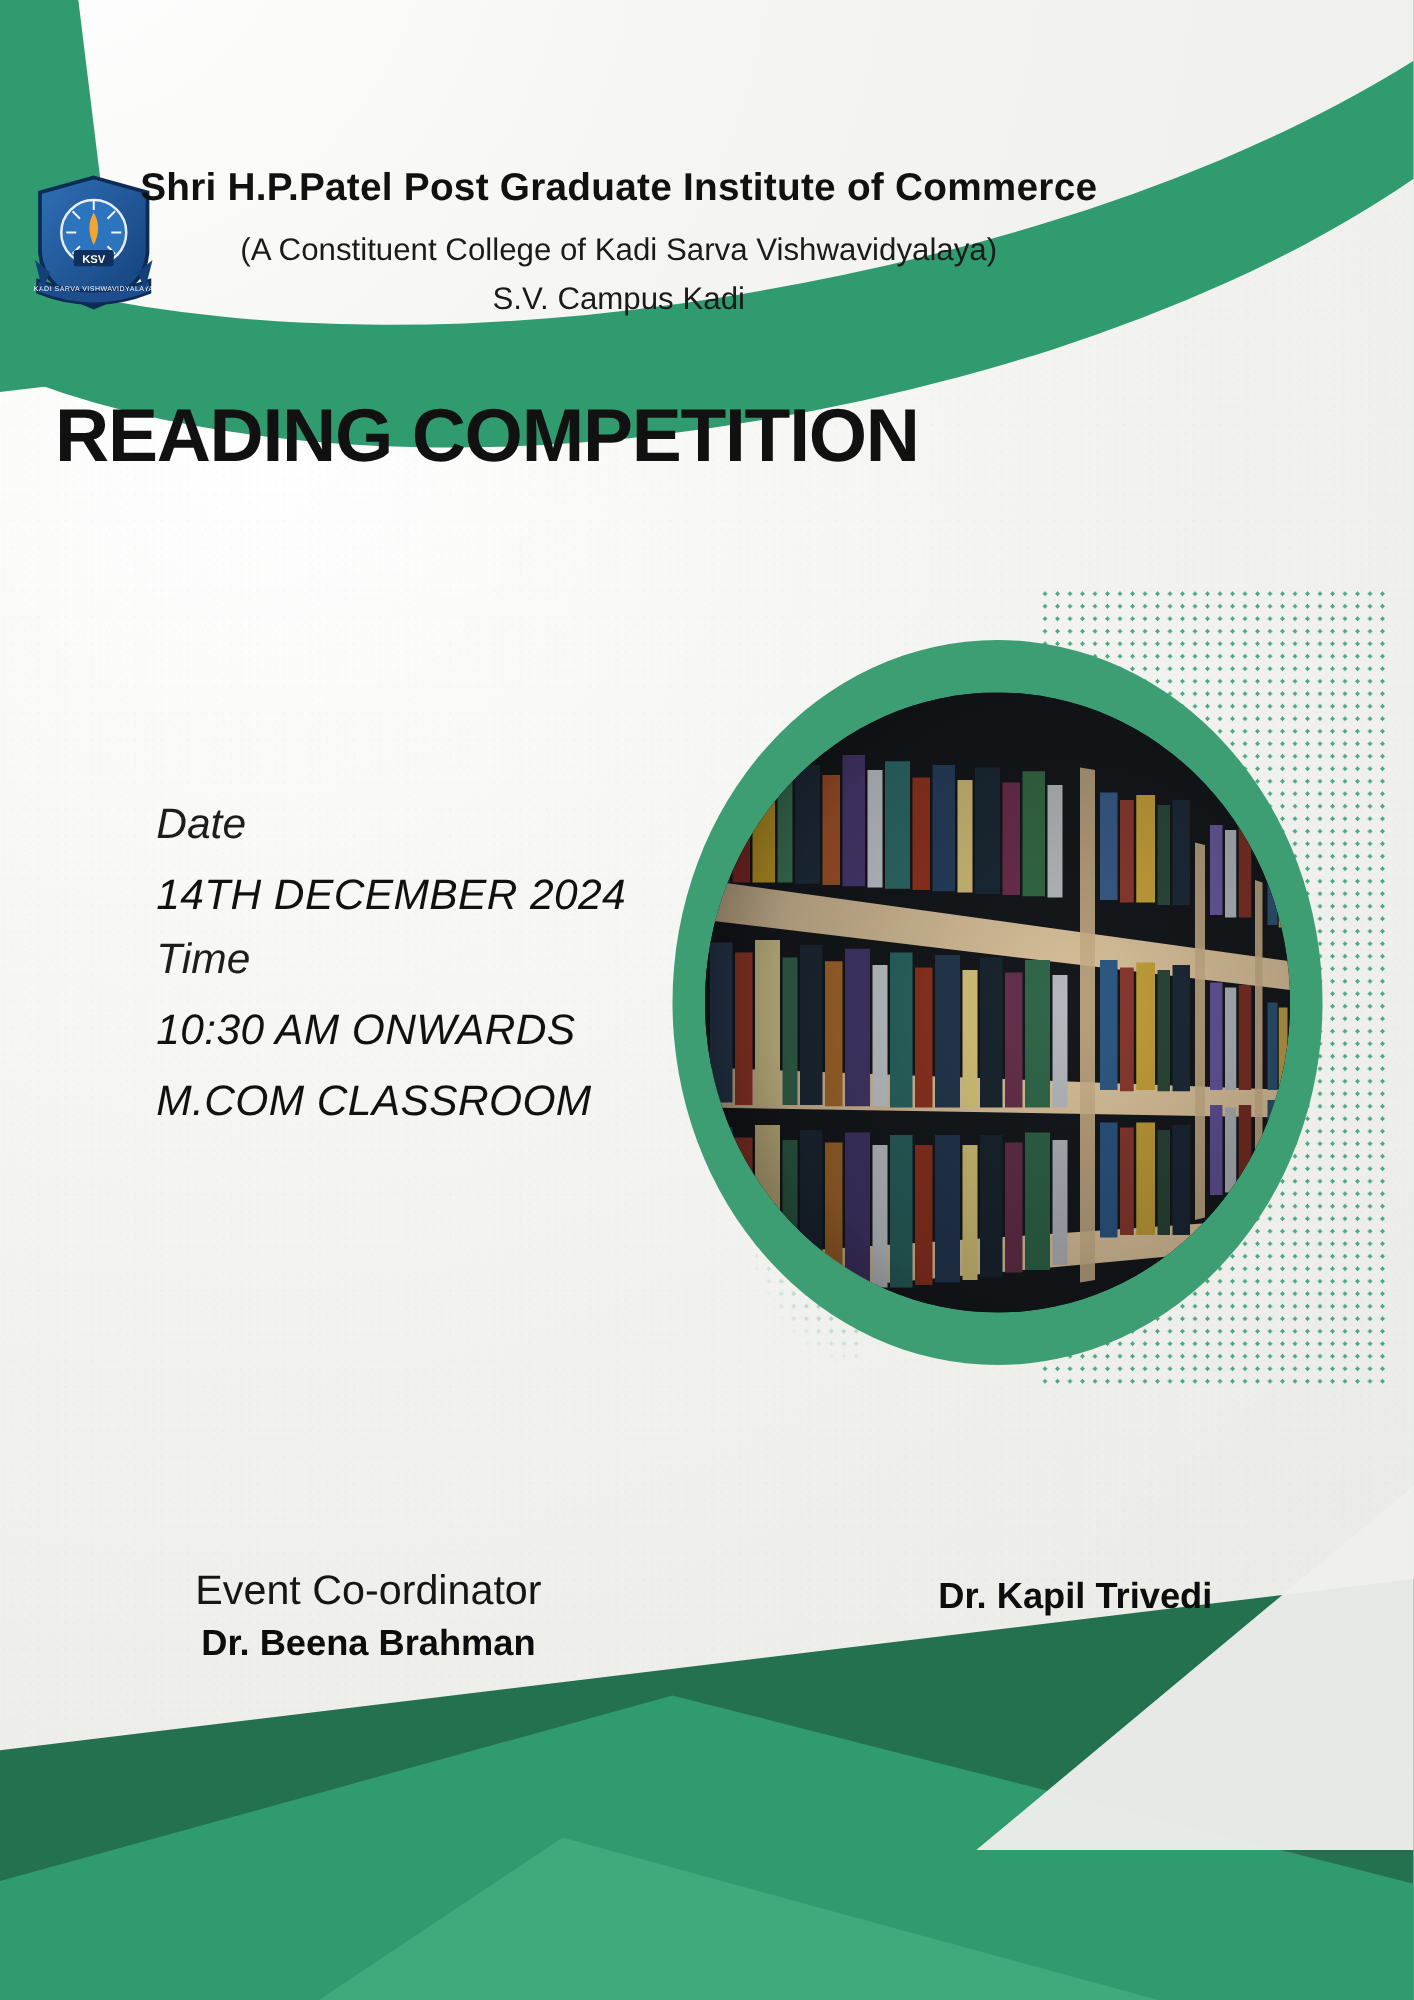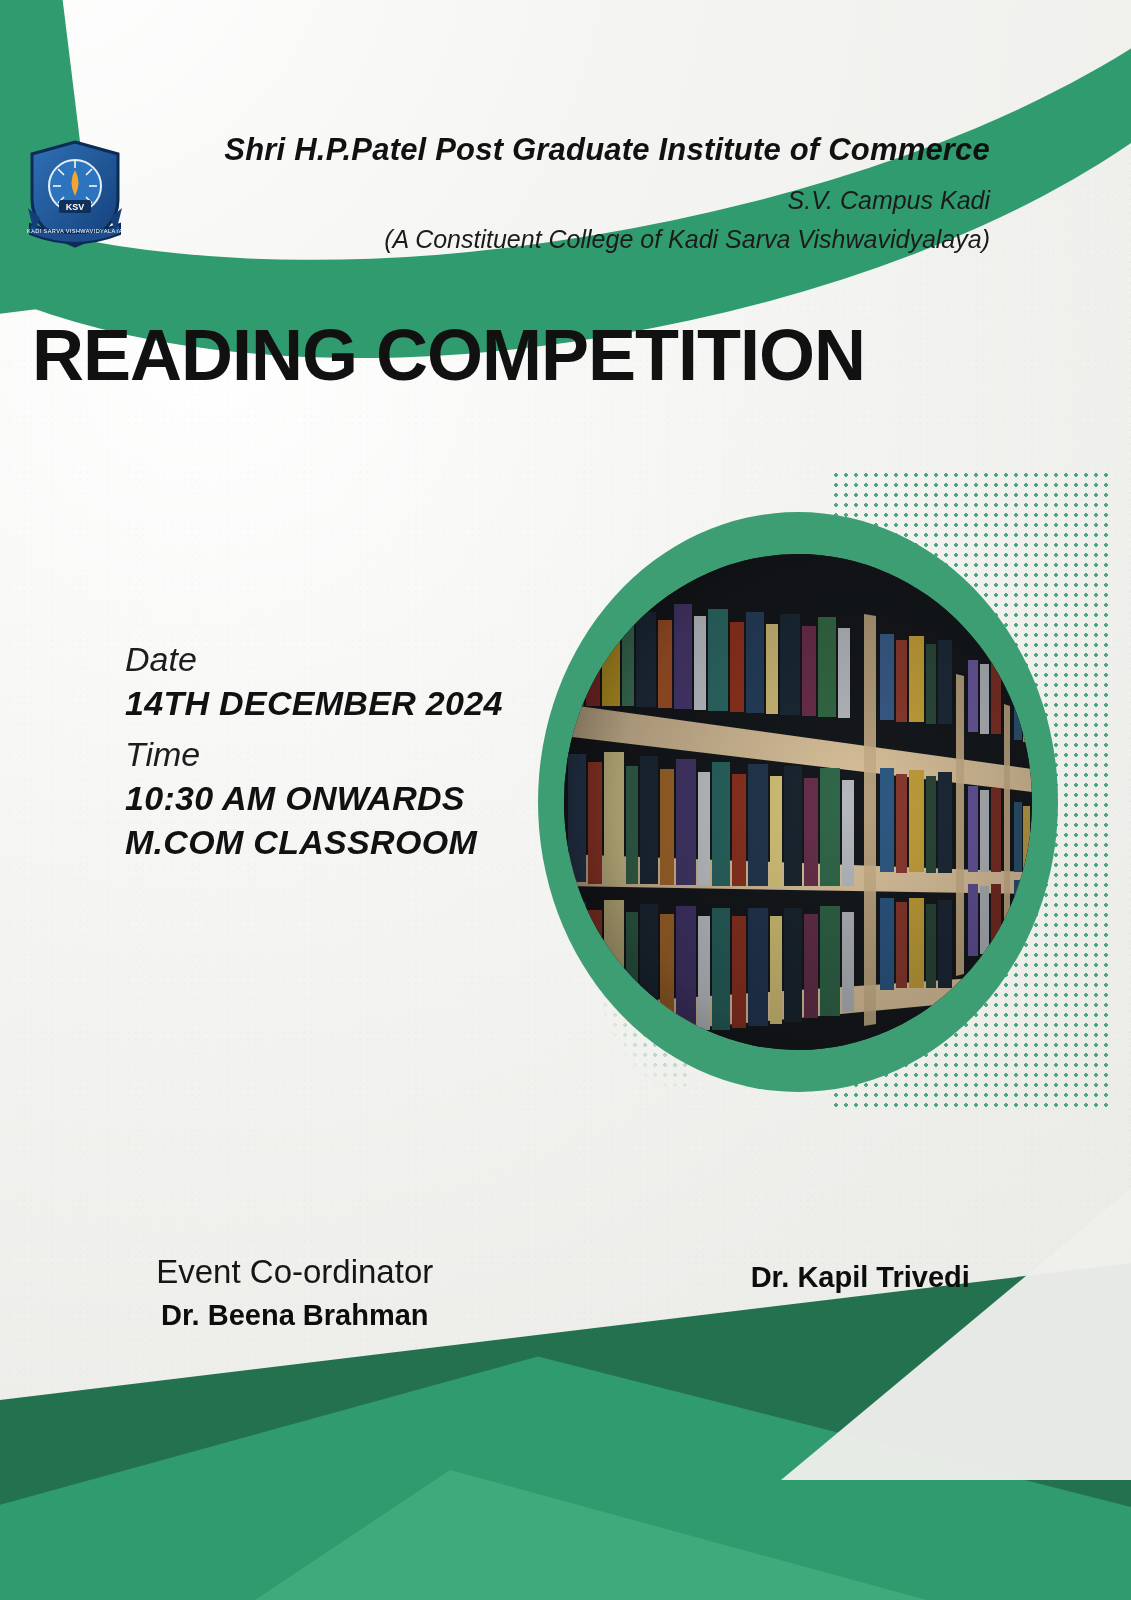--- a/index.html
+++ b/index.html
@@ -132,22 +132,21 @@
     -webkit-mask-image: radial-gradient(ellipse 95% 70% at 100% 0%, #000 30%, transparent 72%);
             mask-image: radial-gradient(ellipse 95% 70% at 100% 0%, #000 30%, transparent 72%);
     opacity: .9;
   }
 
   
   .header {
     position: absolute;
     left: 0; top: 132px;
     width: 990px;
-    text-align: right;
-    font-style: italic;
+    text-align: center;
   }
   .inst-name {
     font-size: 31px;
     font-weight: bold;
     color: #111;
     letter-spacing: .2px;
   }
   .inst-sub {
     margin-top: 13px;
     font-size: 25px;
@@ -156,23 +155,23 @@
   }
   .logo {
     position: absolute;
     left: 22px; top: 138px;
     width: 106px; height: 122px;
   }
 
   
   .title {
     position: absolute;
-    left: 32px; top: 320px;
+    left: 44px; top: 320px;
     width: 900px;
-    font-size: 72px;
+    font-size: 60px;
     font-weight: 800;
     line-height: .98;
     letter-spacing: -1px;
     color: #111;
     text-transform: uppercase;
   }
 
   
   .details {
     position: absolute;
@@ -182,23 +181,23 @@
   .det-label {
     font-size: 34px;
     font-style: italic;
     color: #1d1d1d;
     margin-top: 12px;
   }
   .det-label:first-child { margin-top: 0; }
   .det-value {
     font-size: 34px;
     font-style: italic;
-    font-weight: bold;
+    font-weight: normal;
     color: #111;
-    margin-top: 5px;
+    margin-top: 18px;
     letter-spacing: .3px;
   }
 
   
   .photo-ring {
     position: absolute;
     left: 538px; top: 512px;
     width: 520px; height: 580px;
     border-radius: 50%;
     background: #3d9e73;
@@ -280,22 +279,22 @@
       <path d="M8 86 Q53 104 98 86 L98 96 Q53 114 8 96 Z" fill="#1d4d8c" stroke="#0d2c55" stroke-width="2"></path>
       <text x="53" y="95" font-size="5.6" fill="#ffffff" text-anchor="middle" font-family="Liberation Sans, sans-serif" letter-spacing="0.4">KADI SARVA VISHWAVIDYALAYA</text>
       <path d="M6 70 L18 80 L12 94 Z" fill="#153f78"></path>
       <path d="M100 70 L88 80 L94 94 Z" fill="#153f78"></path>
     </svg>
   </div>
 
   <div class="header">
     <div class="inst-name">Shri H.P.Patel Post Graduate Institute of Commerce</div>
     <div class="inst-sub">
+      <div>(A Constituent College of Kadi Sarva Vishwavidyalaya)</div>
       <div>S.V. Campus Kadi</div>
-      <div>(A Constituent College of Kadi Sarva Vishwavidyalaya)</div>
     </div>
   </div>
 
   <div class="title">READING COMPETITION</div>
 
   <div class="details">
     <div class="det-label">Date</div>
     <div class="det-value">14TH DECEMBER 2024</div>
     <div class="det-label">Time</div>
     <div class="det-value">10:30 AM ONWARDS</div>

